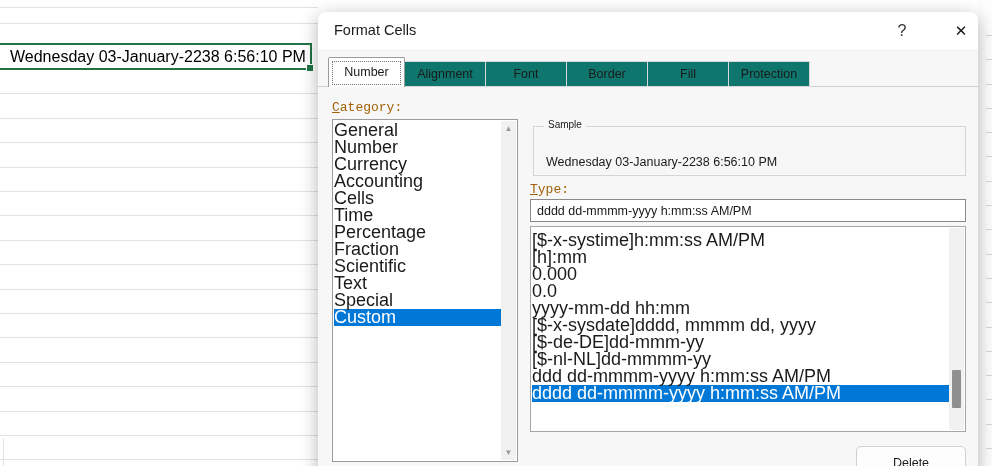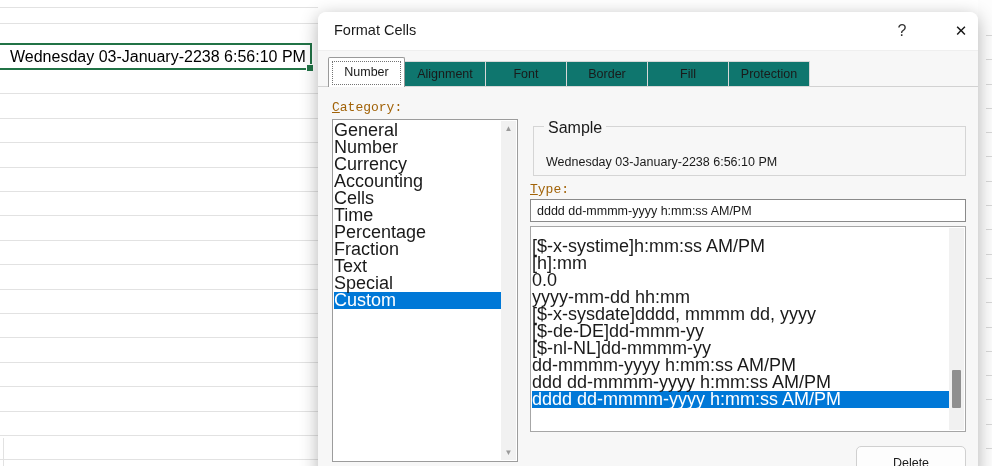--- a/index.html
+++ b/index.html
@@ -84,30 +84,30 @@
   .vscroll .arrow.up{top:0;}
   .vscroll .arrow.down{bottom:0;}
   .vscroll .thumb{position:absolute;left:3px;width:9px;background:#8f8f8f;border-radius:1px;}
   
   .sample-box{
     position:absolute;left:215px;top:114px;width:433px;height:50px;
     border:1px solid #d5d5d5;box-sizing:border-box;
   }
   .sample-label{
     position:absolute;left:10px;top:-8px;padding:0 4px;background:#f7f7f7;
-    font-size:16px;color:#1a1a1a;
+    font-size:10px;color:#1a1a1a;
   }
   .sample-value{position:absolute;left:12px;top:28px;font-size:12.5px;color:#1a1a1a;white-space:nowrap;}
   .type-input{
     position:absolute;left:212px;top:187px;width:436px;height:23px;box-sizing:border-box;
     border:1px solid #8a8a8a;background:#fff;font-size:12.5px;color:#1a1a1a;
     padding:0 6px;font-family:"Liberation Sans","DejaVu Sans",sans-serif;outline:none;
   }
   .type-list{left:212px;top:214px;width:436px;height:206px;border-color:#a6a6a6;}
-  .type-list .list-items{top:11px;}
+  .type-list .list-items{top:5px;}
   .delete-btn{
     position:absolute;left:538px;top:434px;width:110px;height:34px;box-sizing:border-box;
     background:#fdfdfd;border:1px solid #d0d0d0;border-radius:5px;
     font-size:12.5px;color:#1a1a1a;text-align:center;line-height:32px;cursor:default;
   }
 </style>
 </head>
 <body>
 
 <div class="sheet-left">
@@ -147,20 +147,21 @@
   <div class="listbox category-list">
     <div class="list-items">
         <div class="item">General</div>
         <div class="item">Number</div>
         <div class="item">Currency</div>
         <div class="item">Accounting</div>
         <div class="item">Cells</div>
         <div class="item">Time</div>
         <div class="item">Percentage</div>
         <div class="item">Fraction</div>
+        <div class="item">Scientific</div>
         <div class="item">Text</div>
         <div class="item">Special</div>
         <div class="item selected">Custom</div>
       </div>
     <div class="vscroll">
       <div class="arrow up">▲</div>
       <div class="arrow down">▼</div>
     </div>
   </div>
 
@@ -171,26 +172,26 @@
 
   <div class="field-label" style="left:212px;top:170px">
     <span class="u">T</span><span>ype:</span>
   </div>
   <input class="type-input" type="text" value="dddd dd-mmmm-yyyy h:mm:ss AM/PM" style="">
 
   <div class="listbox type-list">
     <div class="list-items">
         <div class="item">[$-x-systime]h:mm:ss AM/PM</div>
         <div class="item">[h]:mm</div>
+        <div class="item">0.000</div>
         <div class="item">0.0</div>
         <div class="item">yyyy-mm-dd hh:mm</div>
         <div class="item">[$-x-sysdate]dddd, mmmm dd, yyyy</div>
         <div class="item">[$-de-DE]dd-mmm-yy</div>
         <div class="item">[$-nl-NL]dd-mmmm-yy</div>
-        <div class="item">dd-mmmm-yyyy h:mm:ss AM/PM</div>
         <div class="item">ddd dd-mmmm-yyyy h:mm:ss AM/PM</div>
         <div class="item selected">dddd dd-mmmm-yyyy h:mm:ss AM/PM</div>
       </div>
     <div class="vscroll">
       <div class="thumb" style="top:142px;height:38px"></div>
     </div>
   </div>
 
   <div class="delete-btn">
     <span class="u">D</span><span>elete</span>

